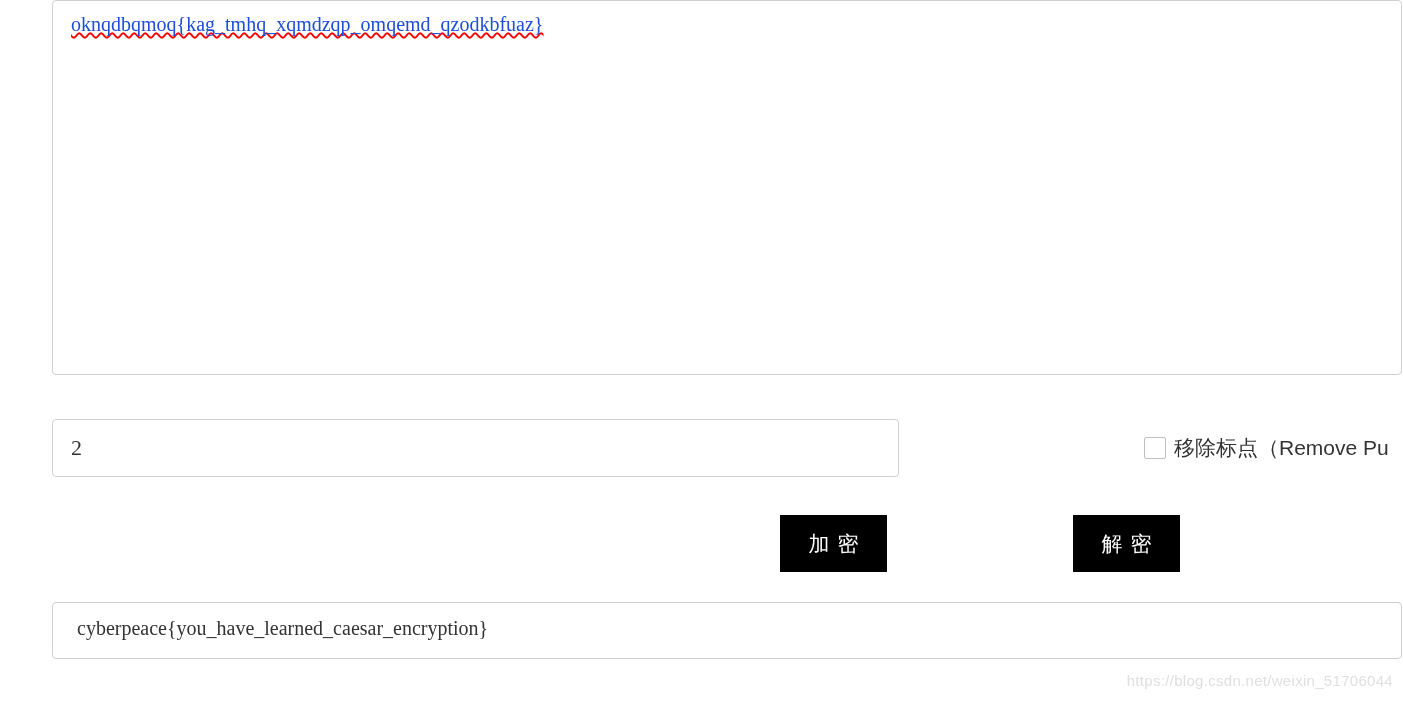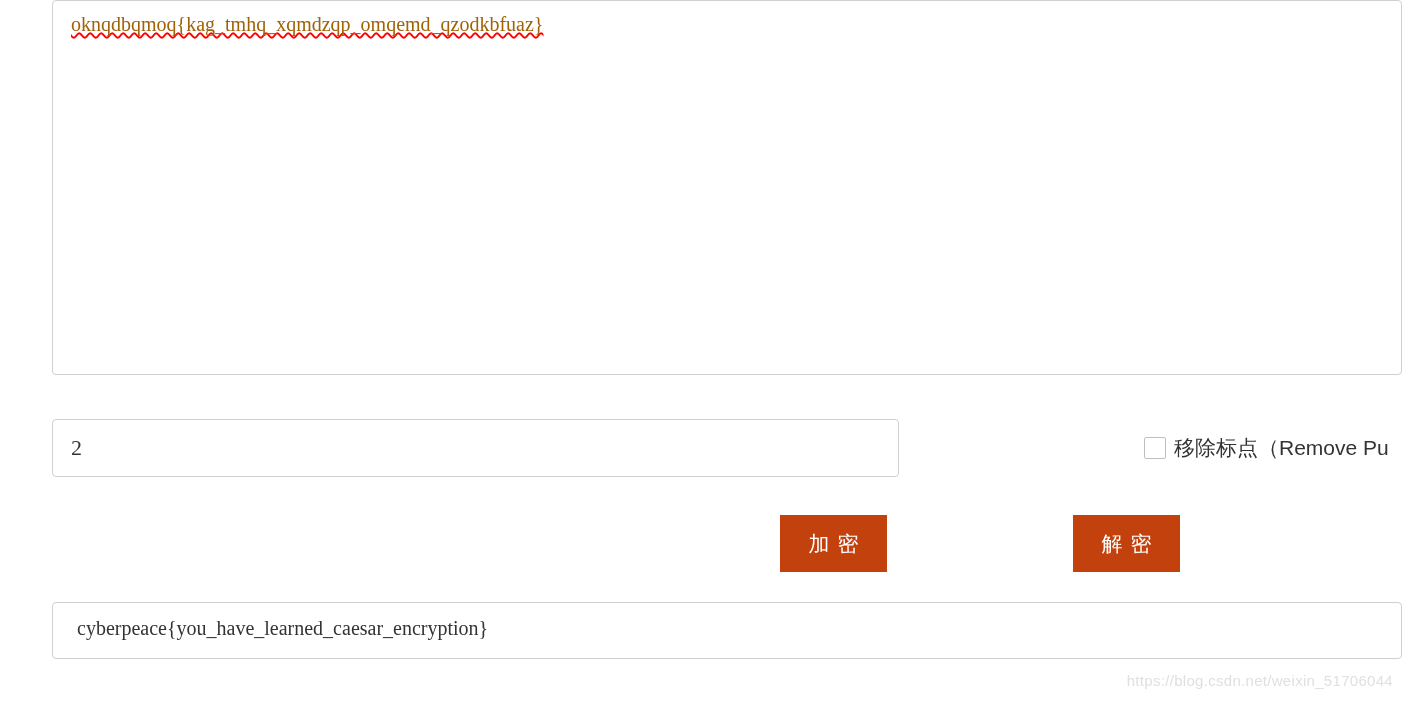--- a/index.html
+++ b/index.html
@@ -22,21 +22,21 @@
     .textarea-input {
       width: 1350px;
       height: 375px;
       border: 1px solid #d0d0d0;
       border-radius: 4px;
       padding: 12px 18px;
       font-family: "SimSun", "宋体", serif;
       font-size: 20px;
       resize: none;
       outline: none;
-      color: #a16207;
+      color: #1d4ed8;
       text-decoration: underline wavy red;
       text-decoration-skip-ink: none;
     }
     .middle-row {
       display: flex;
       align-items: center;
       margin-top: 40px;
       gap: 0;
     }
     .shift-input {
@@ -71,21 +71,21 @@
       white-space: nowrap;
     }
     .button-row {
       display: flex;
       margin-top: 38px;
       gap: 0;
     }
     .btn {
       width: 107px;
       height: 57px;
-      background: #c2410c;
+      background: #000000;
       color: #ffffff;
       border: none;
       font-family: "Microsoft YaHei", sans-serif;
       font-size: 21px;
       letter-spacing: 8px;
       cursor: pointer;
       display: flex;
       align-items: center;
       justify-content: center;
       padding-left: 8px;

